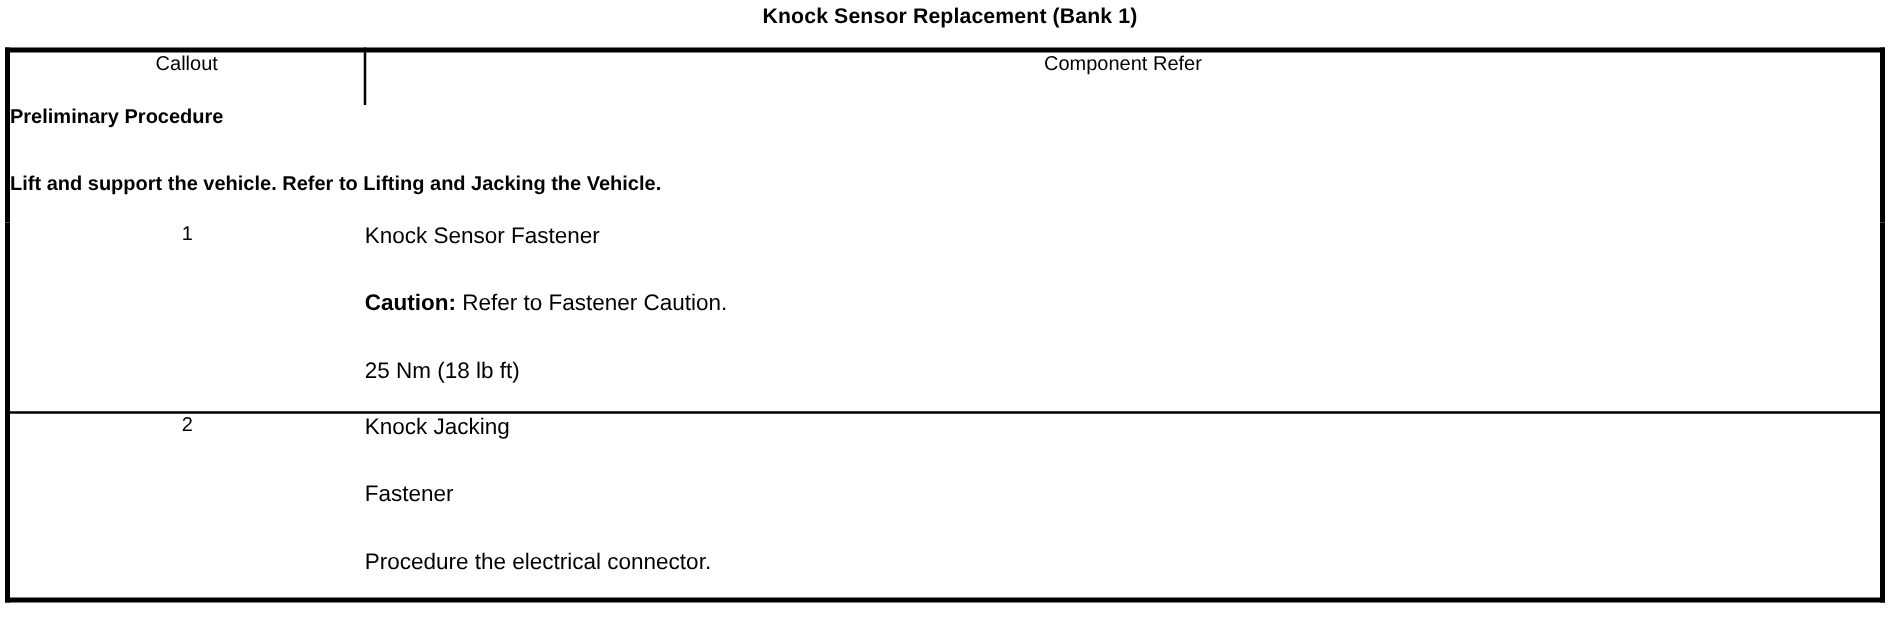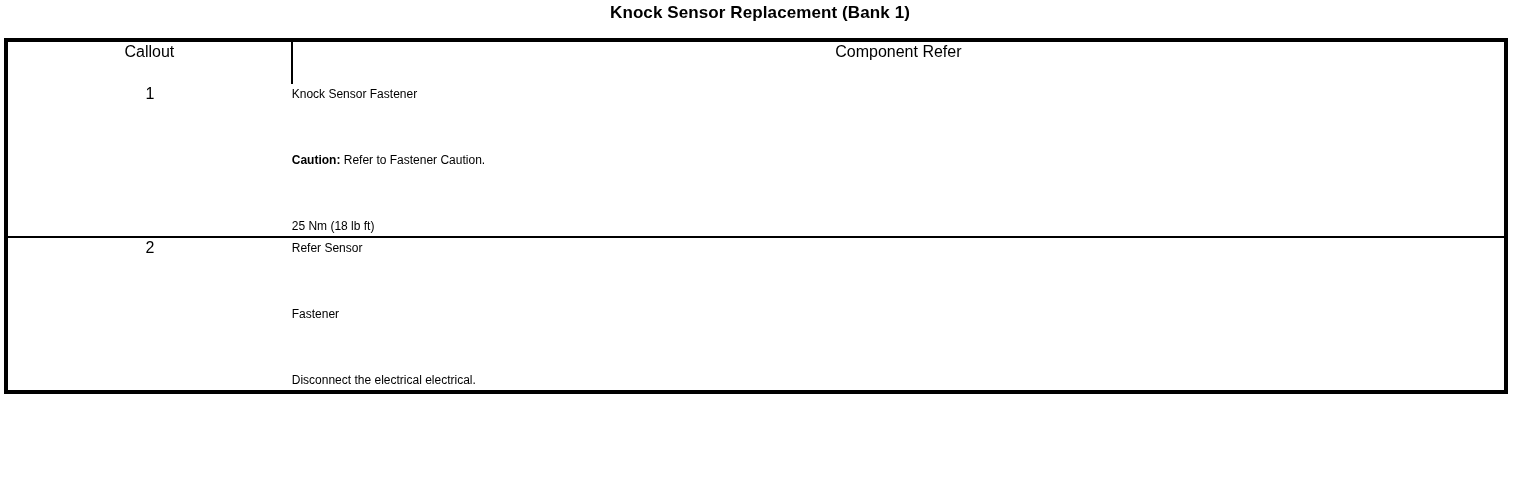--- a/index.html
+++ b/index.html
@@ -101,25 +101,25 @@
     padding: 0 6px;
     box-sizing: border-box;
   }
   .name-cell {
     padding: 7px 0 0 8px;
     box-sizing: border-box;
   }
   .row-sep td { border-top: 2px solid #000; }
 
   .line {
-    font-size: 12px;
+    font-size: 18px;
     line-height: 20px;
     white-space: nowrap;
   }
-  .line + .line { margin-top: 46px; }
+  .line + .line { margin-top: 34px; }
   .line.bold { font-weight: normal; }
   .line .lead { font-weight: bold; }
 
   .row-1 .name-cell { height: 152px; }
   .row-2 .name-cell { height: 150px; }
 </style>
 </head>
 <body>
 
 <div class="page">
@@ -131,35 +131,41 @@
       <col class="col-callout">
       <col class="col-name">
     </colgroup>
     <tbody>
 
       <tr>
         <th class="hdr-cell callout-hdr">Callout</th>
         <th class="hdr-cell">Component Refer</th>
       </tr>
 
+      <tr>
+        <td class="prelim-cell" colspan="2">
+          <div class="prelim-line">Preliminary Procedure</div>
+          <div class="prelim-line second">Lift and support the vehicle. Refer to Lifting and Jacking the Vehicle.</div>
+        </td>
+      </tr>
 
       <tr class="row-1">
         <td class="callout-cell">1</td>
         <td class="name-cell">
           <div class="line">Knock Sensor Fastener</div>
           <div class="line"><span class="lead">Caution:</span><span> Refer to Fastener Caution.</span></div>
           <div class="line bold">25 Nm (18 lb ft)</div>
         </td>
       </tr>
 
       <tr class="row-2 row-sep">
         <td class="callout-cell">2</td>
         <td class="name-cell">
-          <div class="line">Refer Sensor</div>
+          <div class="line">Knock Jacking</div>
           <div class="line bold">Fastener</div>
-          <div class="line">Disconnect the electrical electrical.</div>
+          <div class="line">Procedure the electrical connector.</div>
         </td>
       </tr>
 
     </tbody>
   </table>
 
 </div>
 
 </body></html>

